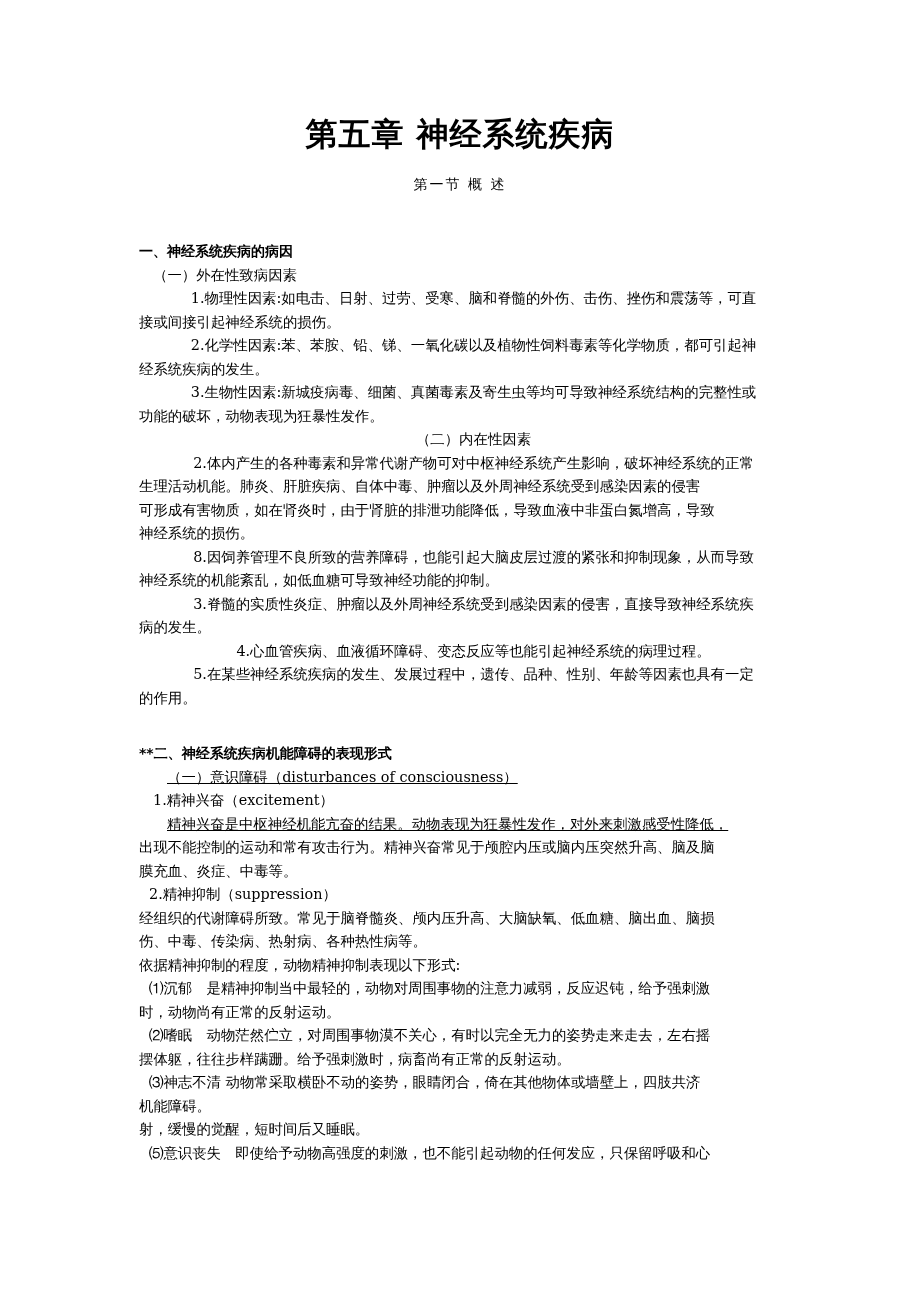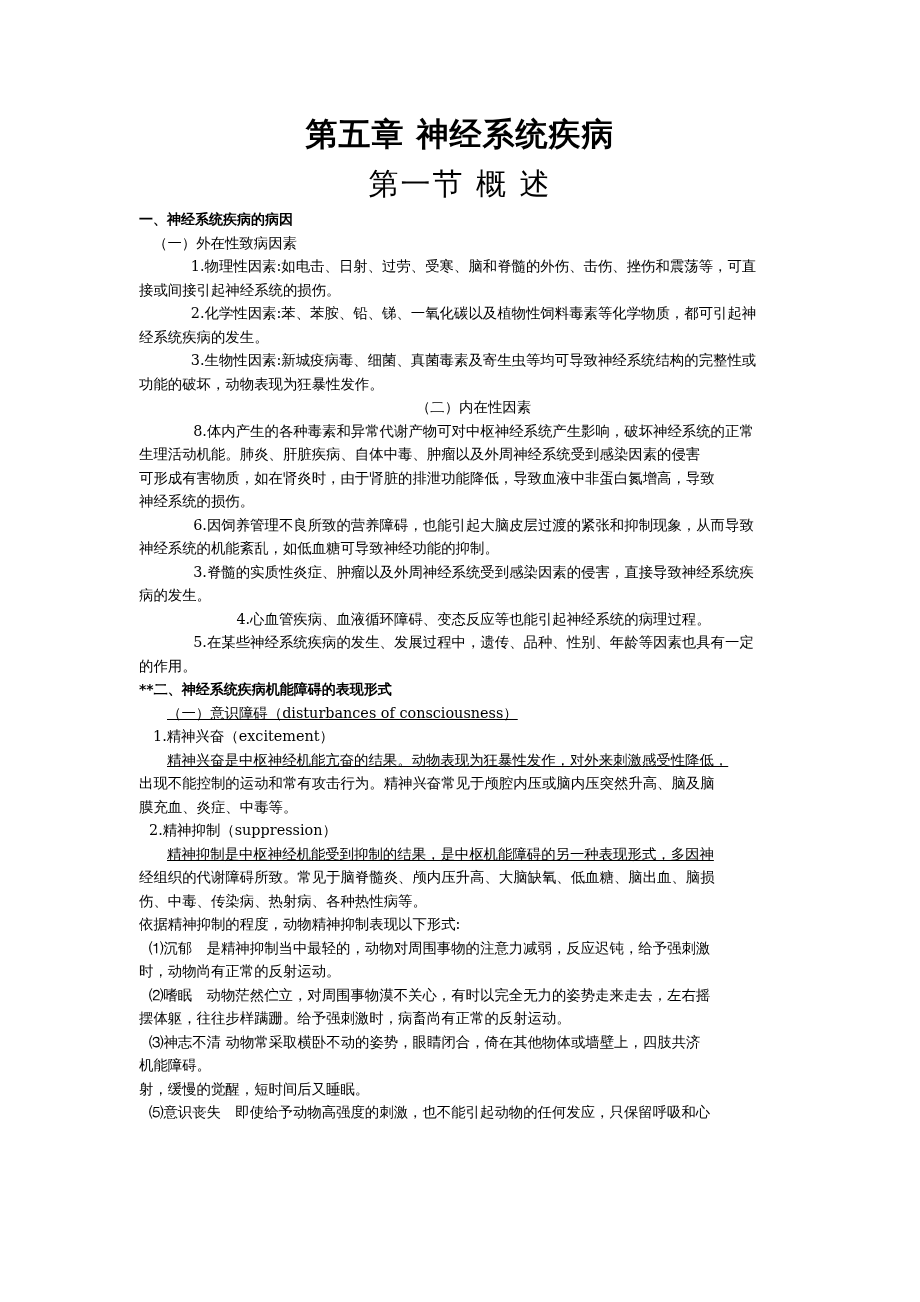--- a/index.html
+++ b/index.html
@@ -33,41 +33,42 @@
       font-size: 32px;
       line-height: 48px;
       letter-spacing: 1px;
     }
     .section-title {
       position: absolute;
       top: 167px;
       left: 0;
       width: 920px;
       text-align: center;
-      font-size: 30px;
+      font-size: 14px;
       line-height: 34px;
       letter-spacing: 2px;
     }
     .content {
       position: absolute;
       top: 208px;
       left: 139px;
       width: 665px;
       font-size: 14.4px;
       line-height: 23.5px;
     }
     .line {
       white-space: nowrap;
       overflow: visible;
       height: 23.5px;
     }
     .bold {
       font-family: "DejaVu Sans", "Liberation Sans", sans-serif;
       font-weight: bold;
       font-size: 14px;
+      margin-top: 32px;
     }
     .indent-1 { padding-left: 14px; }
     .indent-2 { padding-left: 28px; text-decoration: underline; }
     .indent-3 { padding-left: 4px; text-align: center; }
     .indent-sub { padding-left: 10px; }
   </style>
 </head>
 <body>
 
 <div class="page">
@@ -76,39 +77,38 @@
   <div class="content" id="content">
       <div class="line bold">一、神经系统疾病的病因</div>
       <div class="line indent-1">（一）外在性致病因素</div>
       <div class="line indent-3">1.物理性因素:如电击、日射、过劳、受寒、脑和脊髓的外伤、击伤、挫伤和震荡等，可直</div>
       <div class="line">接或间接引起神经系统的损伤。</div>
       <div class="line indent-3">2.化学性因素:苯、苯胺、铅、锑、一氧化碳以及植物性饲料毒素等化学物质，都可引起神</div>
       <div class="line">经系统疾病的发生。</div>
       <div class="line indent-3">3.生物性因素:新城疫病毒、细菌、真菌毒素及寄生虫等均可导致神经系统结构的完整性或</div>
       <div class="line">功能的破坏，动物表现为狂暴性发作。</div>
       <div class="line indent-3">（二）内在性因素</div>
-      <div class="line indent-3">8.体内产生的各种毒素和异常代谢产物可对中枢神经系统产生影响，破坏神经系统的正常</div>
+      <div class="line indent-3">2.体内产生的各种毒素和异常代谢产物可对中枢神经系统产生影响，破坏神经系统的正常</div>
       <div class="line">生理活动机能。肺炎、肝脏疾病、自体中毒、肿瘤以及外周神经系统受到感染因素的侵害</div>
       <div class="line">可形成有害物质，如在肾炎时，由于肾脏的排泄功能降低，导致血液中非蛋白氮增高，导致</div>
       <div class="line">神经系统的损伤。</div>
-      <div class="line indent-3">6.因饲养管理不良所致的营养障碍，也能引起大脑皮层过渡的紧张和抑制现象，从而导致</div>
+      <div class="line indent-3">8.因饲养管理不良所致的营养障碍，也能引起大脑皮层过渡的紧张和抑制现象，从而导致</div>
       <div class="line">神经系统的机能紊乱，如低血糖可导致神经功能的抑制。</div>
       <div class="line indent-3">3.脊髓的实质性炎症、肿瘤以及外周神经系统受到感染因素的侵害，直接导致神经系统疾</div>
       <div class="line">病的发生。</div>
       <div class="line indent-3">4.心血管疾病、血液循环障碍、变态反应等也能引起神经系统的病理过程。</div>
       <div class="line indent-3">5.在某些神经系统疾病的发生、发展过程中，遗传、品种、性别、年龄等因素也具有一定</div>
       <div class="line">的作用。</div>
       <div class="line bold">**二、神经系统疾病机能障碍的表现形式</div>
       <div class="line indent-2">（一）意识障碍（disturbances of consciousness）</div>
       <div class="line indent-1">1.精神兴奋（excitement）</div>
       <div class="line indent-2">精神兴奋是中枢神经机能亢奋的结果。动物表现为狂暴性发作，对外来刺激感受性降低，</div>
       <div class="line">出现不能控制的运动和常有攻击行为。精神兴奋常见于颅腔内压或脑内压突然升高、脑及脑</div>
       <div class="line">膜充血、炎症、中毒等。</div>
       <div class="line indent-sub">2.精神抑制（suppression）</div>
-      <div class="line indent-2">精神抑制是中枢神经机能受到抑制的结果，是中枢机能障碍的另一种表现形式，多因神</div>
       <div class="line">经组织的代谢障碍所致。常见于脑脊髓炎、颅内压升高、大脑缺氧、低血糖、脑出血、脑损</div>
       <div class="line">伤、中毒、传染病、热射病、各种热性病等。</div>
       <div class="line">依据精神抑制的程度，动物精神抑制表现以下形式:</div>
       <div class="line indent-sub">⑴沉郁　是精神抑制当中最轻的，动物对周围事物的注意力减弱，反应迟钝，给予强刺激</div>
       <div class="line">时，动物尚有正常的反射运动。</div>
       <div class="line indent-sub">⑵嗜眠　动物茫然伫立，对周围事物漠不关心，有时以完全无力的姿势走来走去，左右摇</div>
       <div class="line">摆体躯，往往步样蹒跚。给予强刺激时，病畜尚有正常的反射运动。</div>
       <div class="line indent-sub">⑶神志不清  动物常采取横卧不动的姿势，眼睛闭合，倚在其他物体或墙壁上，四肢共济</div>
       <div class="line">机能障碍。</div>
       <div class="line">射，缓慢的觉醒，短时间后又睡眠。</div>

